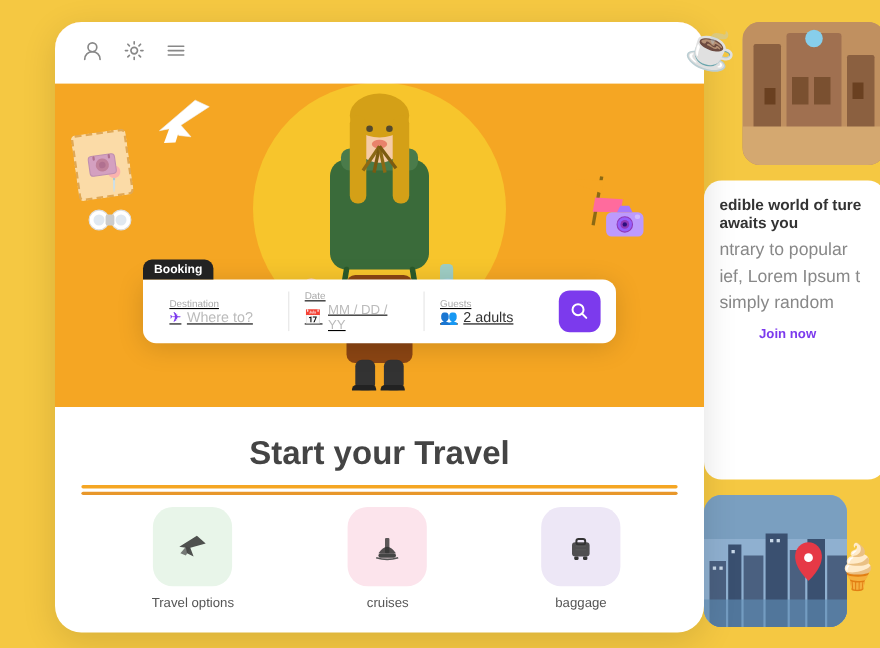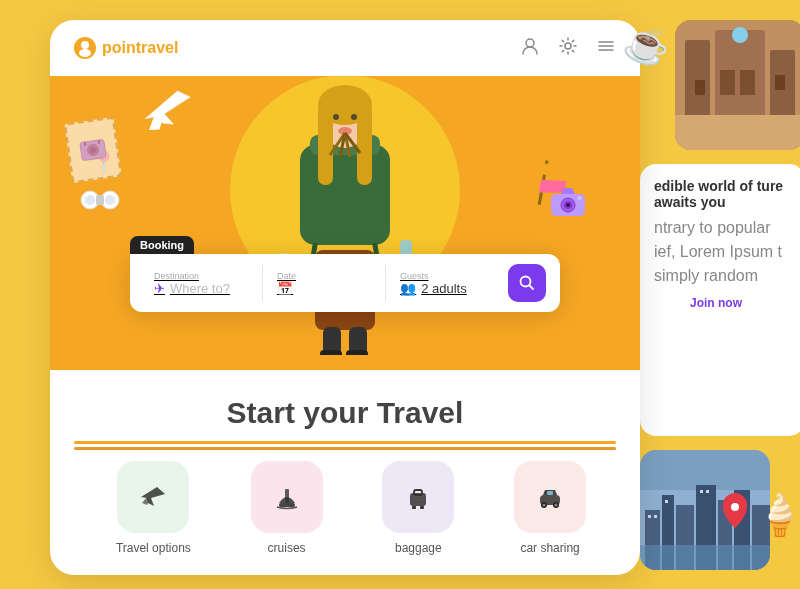--- a/index.html
+++ b/index.html
@@ -476,29 +476,20 @@
   </div>
 </div>
 
 <div class="coffee-cup">☕</div>
 
 <div class="ice-cream">🍦</div>
 
 <div class="main-card">
 
   <div class="header">
-    <div class="logo">
-      <div class="logo-icon">
-        <svg width="18" height="18" viewBox="0 0 18 18">
-          <circle cx="9" cy="6" r="4" fill="white"></circle>
-          <ellipse cx="9" cy="14" rx="6" ry="4" fill="white"></ellipse>
-        </svg>
-      </div>
-      <span>pointravel</span>
-    </div>
     <div class="header-actions">
       <span class="header-icon">
         <svg width="20" height="20" viewBox="0 0 20 20" fill="none">
           <circle cx="10" cy="7" r="4" stroke="#888" stroke-width="1.5"></circle>
           <path d="M3 18c0-4 3-7 7-7s7 3 7 7" stroke="#888" stroke-width="1.5" stroke-linecap="round"></path>
         </svg>
       </span>
       <span class="header-icon">
         <svg width="20" height="20" viewBox="0 0 20 20" fill="none">
           <circle cx="10" cy="10" r="3" stroke="#888" stroke-width="1.5"></circle>
@@ -621,20 +612,21 @@
           <span style="color:#bbb;font-size:13px;">Where to?</span>
         </div>
       </div>
 
       <div class="booking-divider"></div>
 
       <div class="booking-field">
         <span class="booking-field-label">Date</span>
         <div class="booking-field-value">
           <span class="field-icon">📅</span>
+          <span style="color:#bbb;font-size:12px;">MM / DD / YY</span>
         </div>
       </div>
 
       <div class="booking-divider"></div>
 
       <div class="booking-field">
         <span class="booking-field-label">Guests</span>
         <div class="booking-field-value">
           <span class="field-icon">👥</span>
           <span style="color:#333;font-size:13px;">2 adults</span>
@@ -690,30 +682,16 @@
           <rect x="12" y="9" width="8" height="5" rx="2" fill="none" stroke="#333" stroke-width="1.8"></rect>
           <rect x="10" y="25" width="4" height="3" rx="1" fill="#333"></rect>
           <rect x="18" y="25" width="4" height="3" rx="1" fill="#333"></rect>
           <rect x="11" y="15" width="10" height="1.5" rx="0.75" fill="#555"></rect>
           <rect x="11" y="18" width="10" height="1.5" rx="0.75" fill="#555"></rect>
         </svg>
       </div>
       <span class="category-label">baggage</span>
     </div>
 
-    <div class="category-item">
-      <div class="category-icon-wrap cat-salmon">
-        <svg width="32" height="32" viewBox="0 0 32 32">
-          <rect x="6" y="14" width="20" height="10" rx="4" fill="#333" opacity="0.85"></rect>
-          <path d="M9 14 L11 9 L21 9 L23 14" fill="#444"></path>
-          <circle cx="10" cy="24" r="3" fill="#222"></circle>
-          <circle cx="22" cy="24" r="3" fill="#222"></circle>
-          <circle cx="10" cy="24" r="1.5" fill="#888"></circle>
-          <circle cx="22" cy="24" r="1.5" fill="#888"></circle>
-          <rect x="13" y="10" width="6" height="4" rx="1" fill="#87CEEB" opacity="0.8"></rect>
-        </svg>
-      </div>
-      <span class="category-label">car sharing</span>
-    </div>
 
   </div>
 
 </div>
 
 </body></html>

